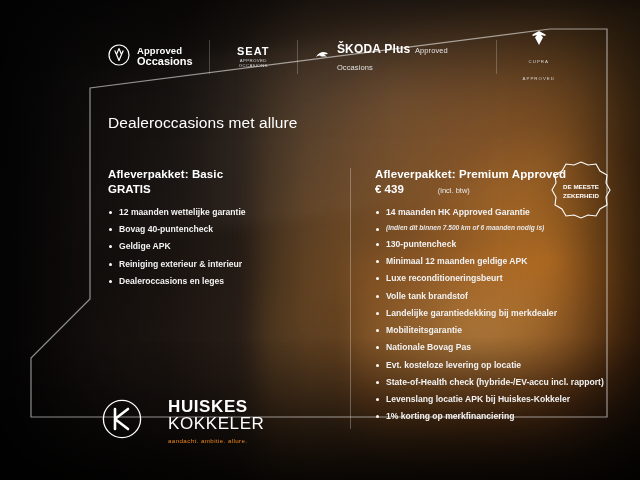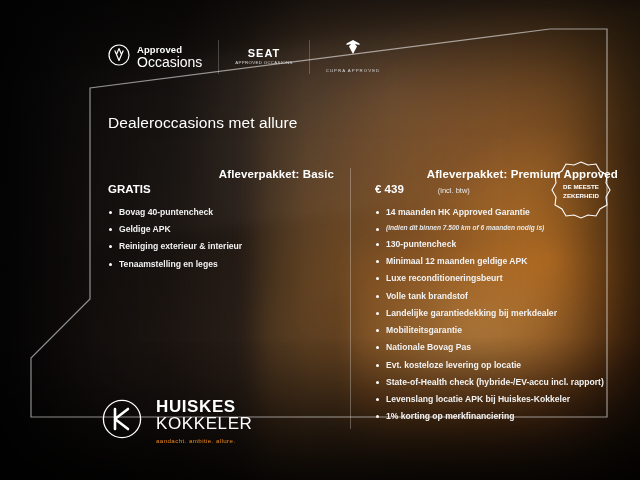--- a/index.html
+++ b/index.html
@@ -116,22 +116,22 @@
     line-height: 1.05;
   }
   .brand-text .b1 {
     font-size: 9.5px;
     font-weight: bold;
     letter-spacing: 0.1px;
     color: #ffffff;
     display: block;
   }
   .brand-text .b2 {
-    font-size: 14px;
-    font-weight: normal;
+    font-size: 11px;
+    font-weight: bold;
     color: #ffffff;
     display: block;
   }
   .brand-sub-small {
     font-size: 4.4px;
     letter-spacing: 0.3px;
     color: #d8d8d8;
     display: block;
     margin-top: 2px;
     text-transform: uppercase;
@@ -195,21 +195,20 @@
     width: 268px;
     padding-left: 24px;
     border-left: 1px solid rgba(255,255,255,0.28);
   }
   .col-title {
     font-size: 11.5px;
     font-weight: bold;
     color: #ffffff;
     margin: 0 0 3px 0;
     letter-spacing: 0.1px;
-    text-align: right;
   }
   .col-price {
     font-size: 11.5px;
     font-weight: bold;
     color: #ffffff;
     margin: 0 0 12px 0;
   }
   .col-price .vat {
     font-size: 7.5px;
     font-weight: normal;
@@ -260,21 +259,21 @@
   }
   .badge svg { display:block; }
 
   
   .footer-logo {
     position: absolute;
     left: 60px;
     top: 398px;
     display: flex;
     align-items: center;
-    gap: 14px;
+    gap: 26px;
   }
   .hk-mark { display: block; }
   .hk-text .l1 {
     font-size: 17px;
     font-weight: bold;
     color: #ffffff;
     letter-spacing: 0.6px;
     line-height: 1.02;
     display: block;
   }
@@ -329,20 +328,31 @@
         </span>
       </div>
 
       <div class="brand">
         <span class="brand-text" style="text-align:center">
           <span class="b1" style="font-size:11px;letter-spacing:1px;">SEAT</span>
           <span class="brand-sub-small">APPROVED OCCASIONS</span>
         </span>
       </div>
 
+      <div class="brand">
+        <span class="brand-mark">
+          <svg width="16" height="16" viewBox="0 0 32 32">
+            <path d="M4 20 C10 8, 24 8, 28 14 L20 15 L26 19 L14 19 C12 15, 8 17, 4 20 Z" fill="#ffffff"></path>
+          </svg>
+        </span>
+        <span class="brand-text">
+          <span class="skoda-title">ŠKODA Plus</span>
+          <span class="skoda-sub">Approved Occasions</span>
+        </span>
+      </div>
 
       <div class="brand">
         <span class="brand-text" style="text-align:center">
           <span class="brand-mark" style="display:block;margin:0 auto;">
             <svg width="20" height="16" viewBox="0 0 40 32">
               <path d="M20 2 L33 9 L33 12 L24 10 L28 15 L20 30 L12 15 L16 10 L7 12 L7 9 Z" fill="#ffffff"></path>
             </svg>
           </span>
           <span class="cupra-sub">CUPRA APPROVED</span>
         </span>
@@ -353,24 +363,25 @@
     <div class="head-small">Dealeroccasions met allure</div>
 
     <div class="cols">
 
       <div class="col col-left">
         <div class="col-title">Afleverpakket: Basic</div>
         <div class="col-price">
           <span>GRATIS</span>
         </div>
         <ul class="feats">
+          <li><span>12 maanden wettelijke garantie</span></li>
           <li><span>Bovag 40-puntencheck</span></li>
           <li><span>Geldige APK</span></li>
           <li><span>Reiniging exterieur &amp; interieur</span></li>
-          <li><span>Tenaamstelling en leges</span></li>
+          <li><span>Dealeroccasions en leges</span></li>
         </ul>
       </div>
 
       <div class="col col-right">
         <div class="col-title">Afleverpakket: Premium Approved</div>
         <div class="col-price">
           <span>€ 439</span><span class="vat">(incl. btw)</span>
         </div>
         <ul class="feats">
           <li><span>14 maanden HK Approved Garantie</span></li>

